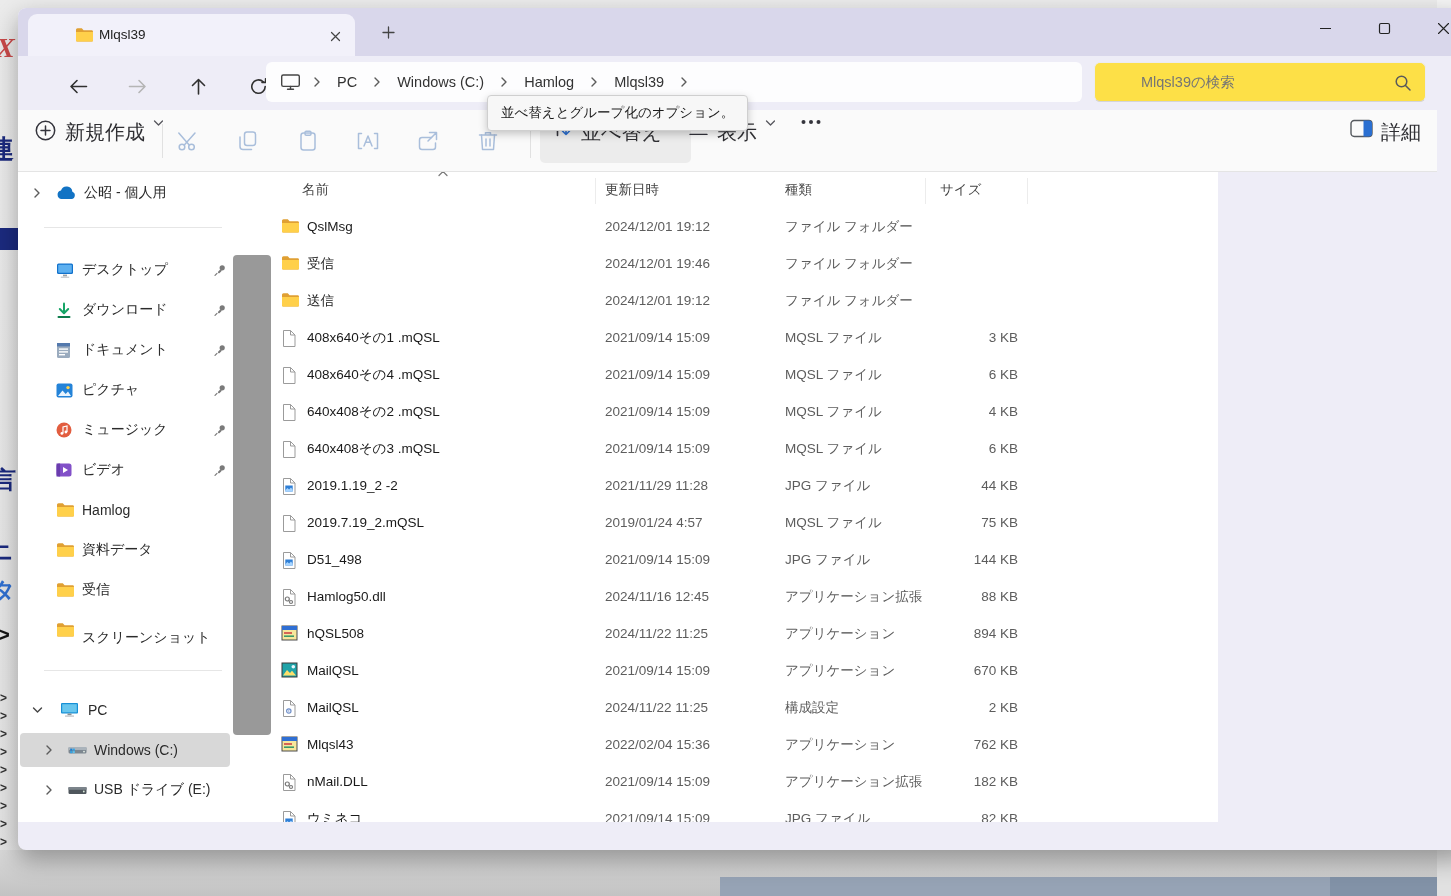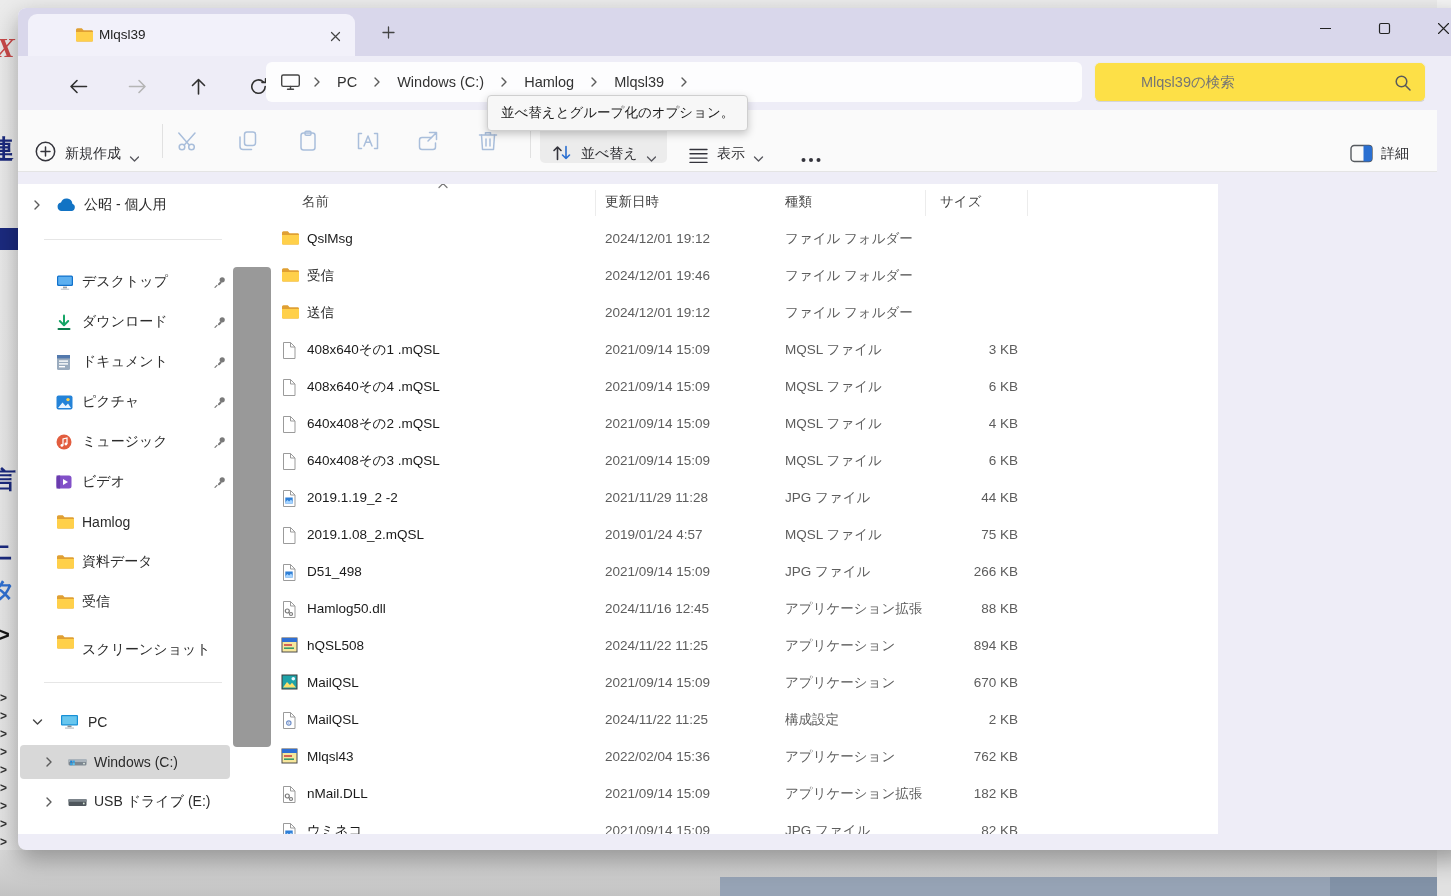--- a/index.html
+++ b/index.html
@@ -39,37 +39,37 @@
               display:flex;align-items:center;padding:0 8px;box-sizing:border-box;font-size:14.5px;color:#333;}
   .crumb{padding:3px 10px;border-radius:4px;white-space:nowrap;}
   .crumb-sep{padding:0 5px;display:inline-flex;}
   #searchbox{left:1076px;top:54px;width:332px;height:40px;background:#fde047;border-radius:6px;
              border:1px solid #ececf0;border-bottom-color:#d4d4da;box-sizing:border-box;}
   #search-ph{left:15px;top:10px;font-size:14.5px;color:#757575;}
   #search-ic{right:13px;top:11px;}
 
   
   #toolbar{left:0;top:102px;width:1419px;height:62px;background:#fafafa;border-bottom:1px solid #e4e4e4;box-sizing:border-box;}
-  .tbtn{position:absolute;top:9px;height:44px;display:flex;align-items:flex-end;gap:8px;border-radius:5px;
-        font-size:14px;color:#2f2f33;padding:0 10px;}
+  .tbtn{position:absolute;top:9px;height:44px;display:flex;align-items:flex-start;gap:8px;border-radius:5px;
+        font-size:20px;color:#2f2f33;padding:0 10px;}
   #btn-new{left:6px;}
   .tb-divider{position:absolute;top:14px;width:1px;height:34px;background:#e1e1e1;}
   #tb-div1{left:144px;} #tb-div2{left:512px;}
   #tb-disabled{position:absolute;left:158px;top:9px;height:44px;display:flex;align-items:center;gap:36px;}
   #btn-sort{left:522px;background:#ececec;}
   #btn-view{left:660px;}
   #btn-more{left:772px;}
   #btn-details{left:1322px;}
 
   
   #tooltip{left:469px;top:87px;width:auto;background:#f7f7f7;border:1px solid #cfcfcf;border-radius:4px;
            padding:8px 13px;font-size:13.5px;color:#1a1a1a;box-shadow:0 3px 8px rgba(0,0,0,.22);z-index:9;white-space:nowrap;}
 
   
-  #content{left:0;top:176px;width:1169px;height:650px;background:#fff;overflow:hidden;}
+  #content{left:0;top:164px;width:1169px;height:650px;background:#fff;overflow:hidden;}
   #sidebar{left:0;top:0;width:212px;height:650px;}
   .srow{position:absolute;left:0;width:212px;height:34px;display:flex;align-items:center;font-size:14px;color:#2b2b2b;}
   .srow .lab{white-space:nowrap;}
   .s-sep{position:absolute;left:26px;width:178px;height:1px;background:#e6e6e6;}
   #side-scroll{left:215px;top:83px;width:7px;height:480px;background:#999;border-radius:4px;}
   .pinspot{position:absolute;left:195px;top:10px;}
   .sel{background:#d8d8d8;border-radius:4px;}
 
   
   #filelist{left:227px;top:0;width:1186px;height:650px;}
@@ -697,38 +697,38 @@
               <span class="rtype">JPG ファイル</span>
               <span class="rsize">44 KB</span>
             </div>
             <div class="frow" style="top: 336px;">
               <span class="icon ric" style="position: absolute;">
                 <svg width="16" height="19" viewBox="0 0 16 19">
                   <path d="M2.5 1.5h7L14 6v11.5H2.5z" fill="#fff" stroke="#9b9b9b"></path>
                   <path d="M9.5 1.5V6H14" fill="none" stroke="#9b9b9b"></path>
                 </svg>
               </span>
-              <span class="rname">2019.1.08_2.mQSL</span>
+              <span class="rname">2019.7.19_2.mQSL</span>
               <span class="rdate">2019/01/24 4:57</span>
               <span class="rtype">MQSL ファイル</span>
               <span class="rsize">75 KB</span>
             </div>
             <div class="frow" style="top: 373px;">
               <span class="icon ric" style="position: absolute;">
                 <svg width="16" height="19" viewBox="0 0 16 19">
                   <path d="M2.5 1.5h7L14 6v11.5H2.5z" fill="#fff" stroke="#9b9b9b"></path>
                   <path d="M9.5 1.5V6H14" fill="none" stroke="#9b9b9b"></path>
                   <rect x="4.3" y="8.5" width="7.4" height="6" fill="#2f7fd6"></rect>
                   <path d="M4.3 13.2l2.1-2.2 1.7 1.5 1.9-2 1.7 2.3v1.7H4.3z" fill="#a6d4ff"></path>
                 </svg>
               </span>
               <span class="rname">D51_498</span>
               <span class="rdate">2021/09/14 15:09</span>
               <span class="rtype">JPG ファイル</span>
-              <span class="rsize">266 KB</span>
+              <span class="rsize">144 KB</span>
             </div>
             <div class="frow" style="top: 410px;">
               <span class="icon ric" style="position: absolute;">
                 <svg width="16" height="19" viewBox="0 0 16 19">
                   <path d="M2.5 1.5h7L14 6v11.5H2.5z" fill="#fff" stroke="#9b9b9b"></path>
                   <path d="M9.5 1.5V6H14" fill="none" stroke="#9b9b9b"></path>
                   <circle cx="6.3" cy="11" r="2" fill="none" stroke="#787878" stroke-width="1.2"></circle>
                   <circle cx="10" cy="14" r="1.5" fill="none" stroke="#787878" stroke-width="1.2"></circle>
                 </svg>
               </span>

